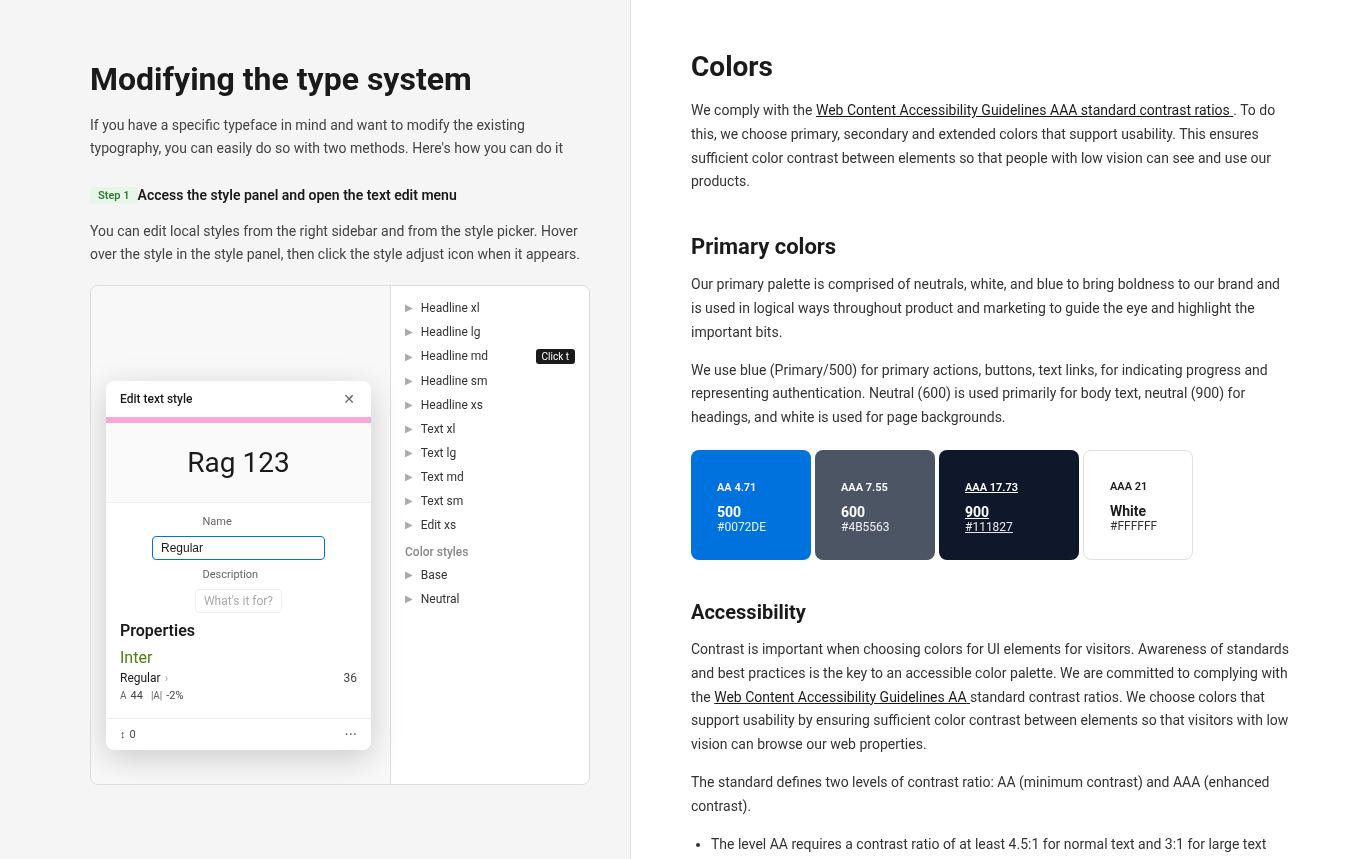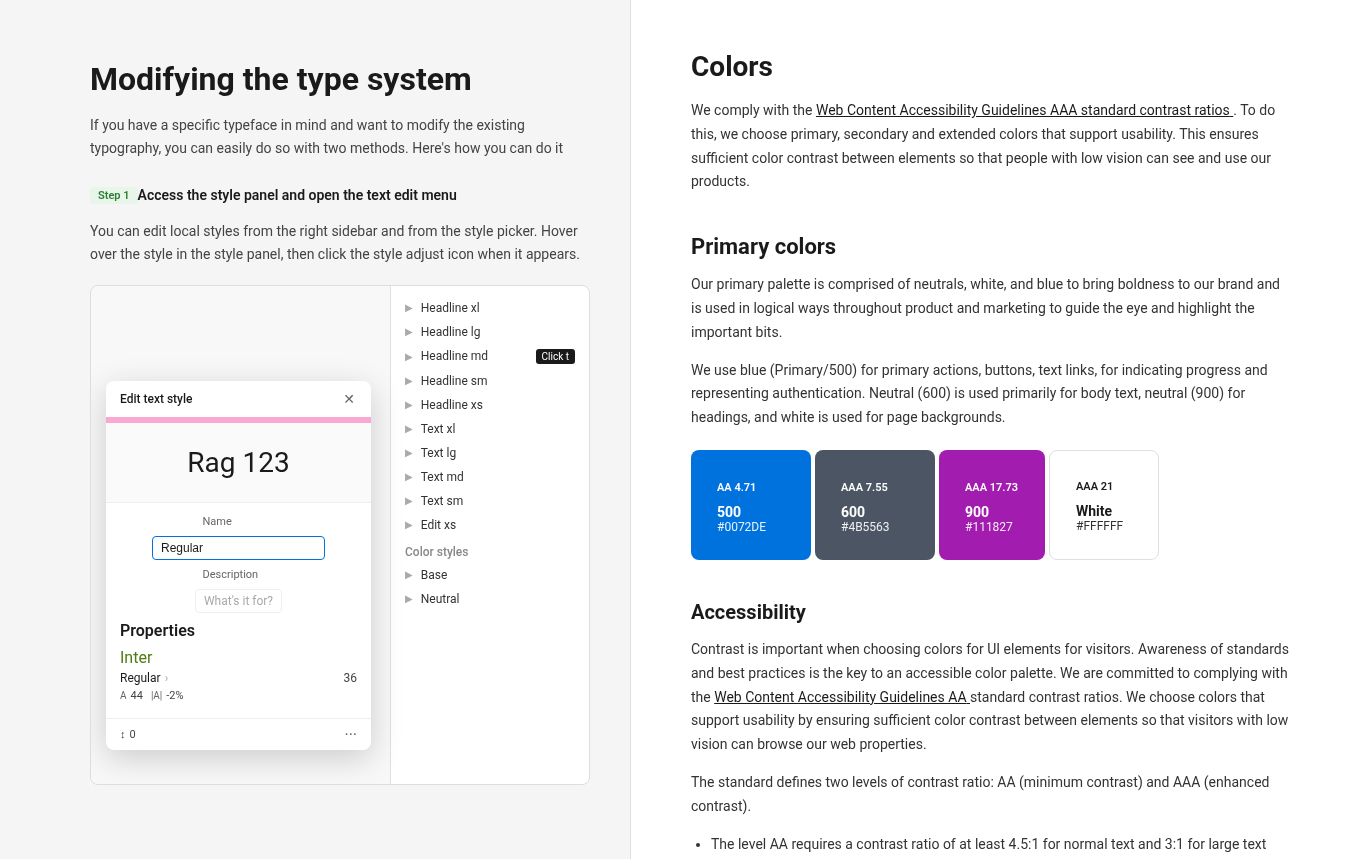--- a/index.html
+++ b/index.html
@@ -348,23 +348,24 @@
       width: 120px;
     }
 
     .swatch-600 {
       background: #4B5563;
       color: #fff;
       width: 120px;
     }
 
     .swatch-900 {
-      background: #a21caf;
+      background: #0f172a;
       color: #fff;
-      width: 106px;
+      width: 140px;
+      text-decoration: underline;
     }
 
     .swatch-white {
       background: #fff;
       color: #1a1a1a;
       width: 110px;
       border: 1px solid #e0e0e0;
     }
 
     .content-h3 {

